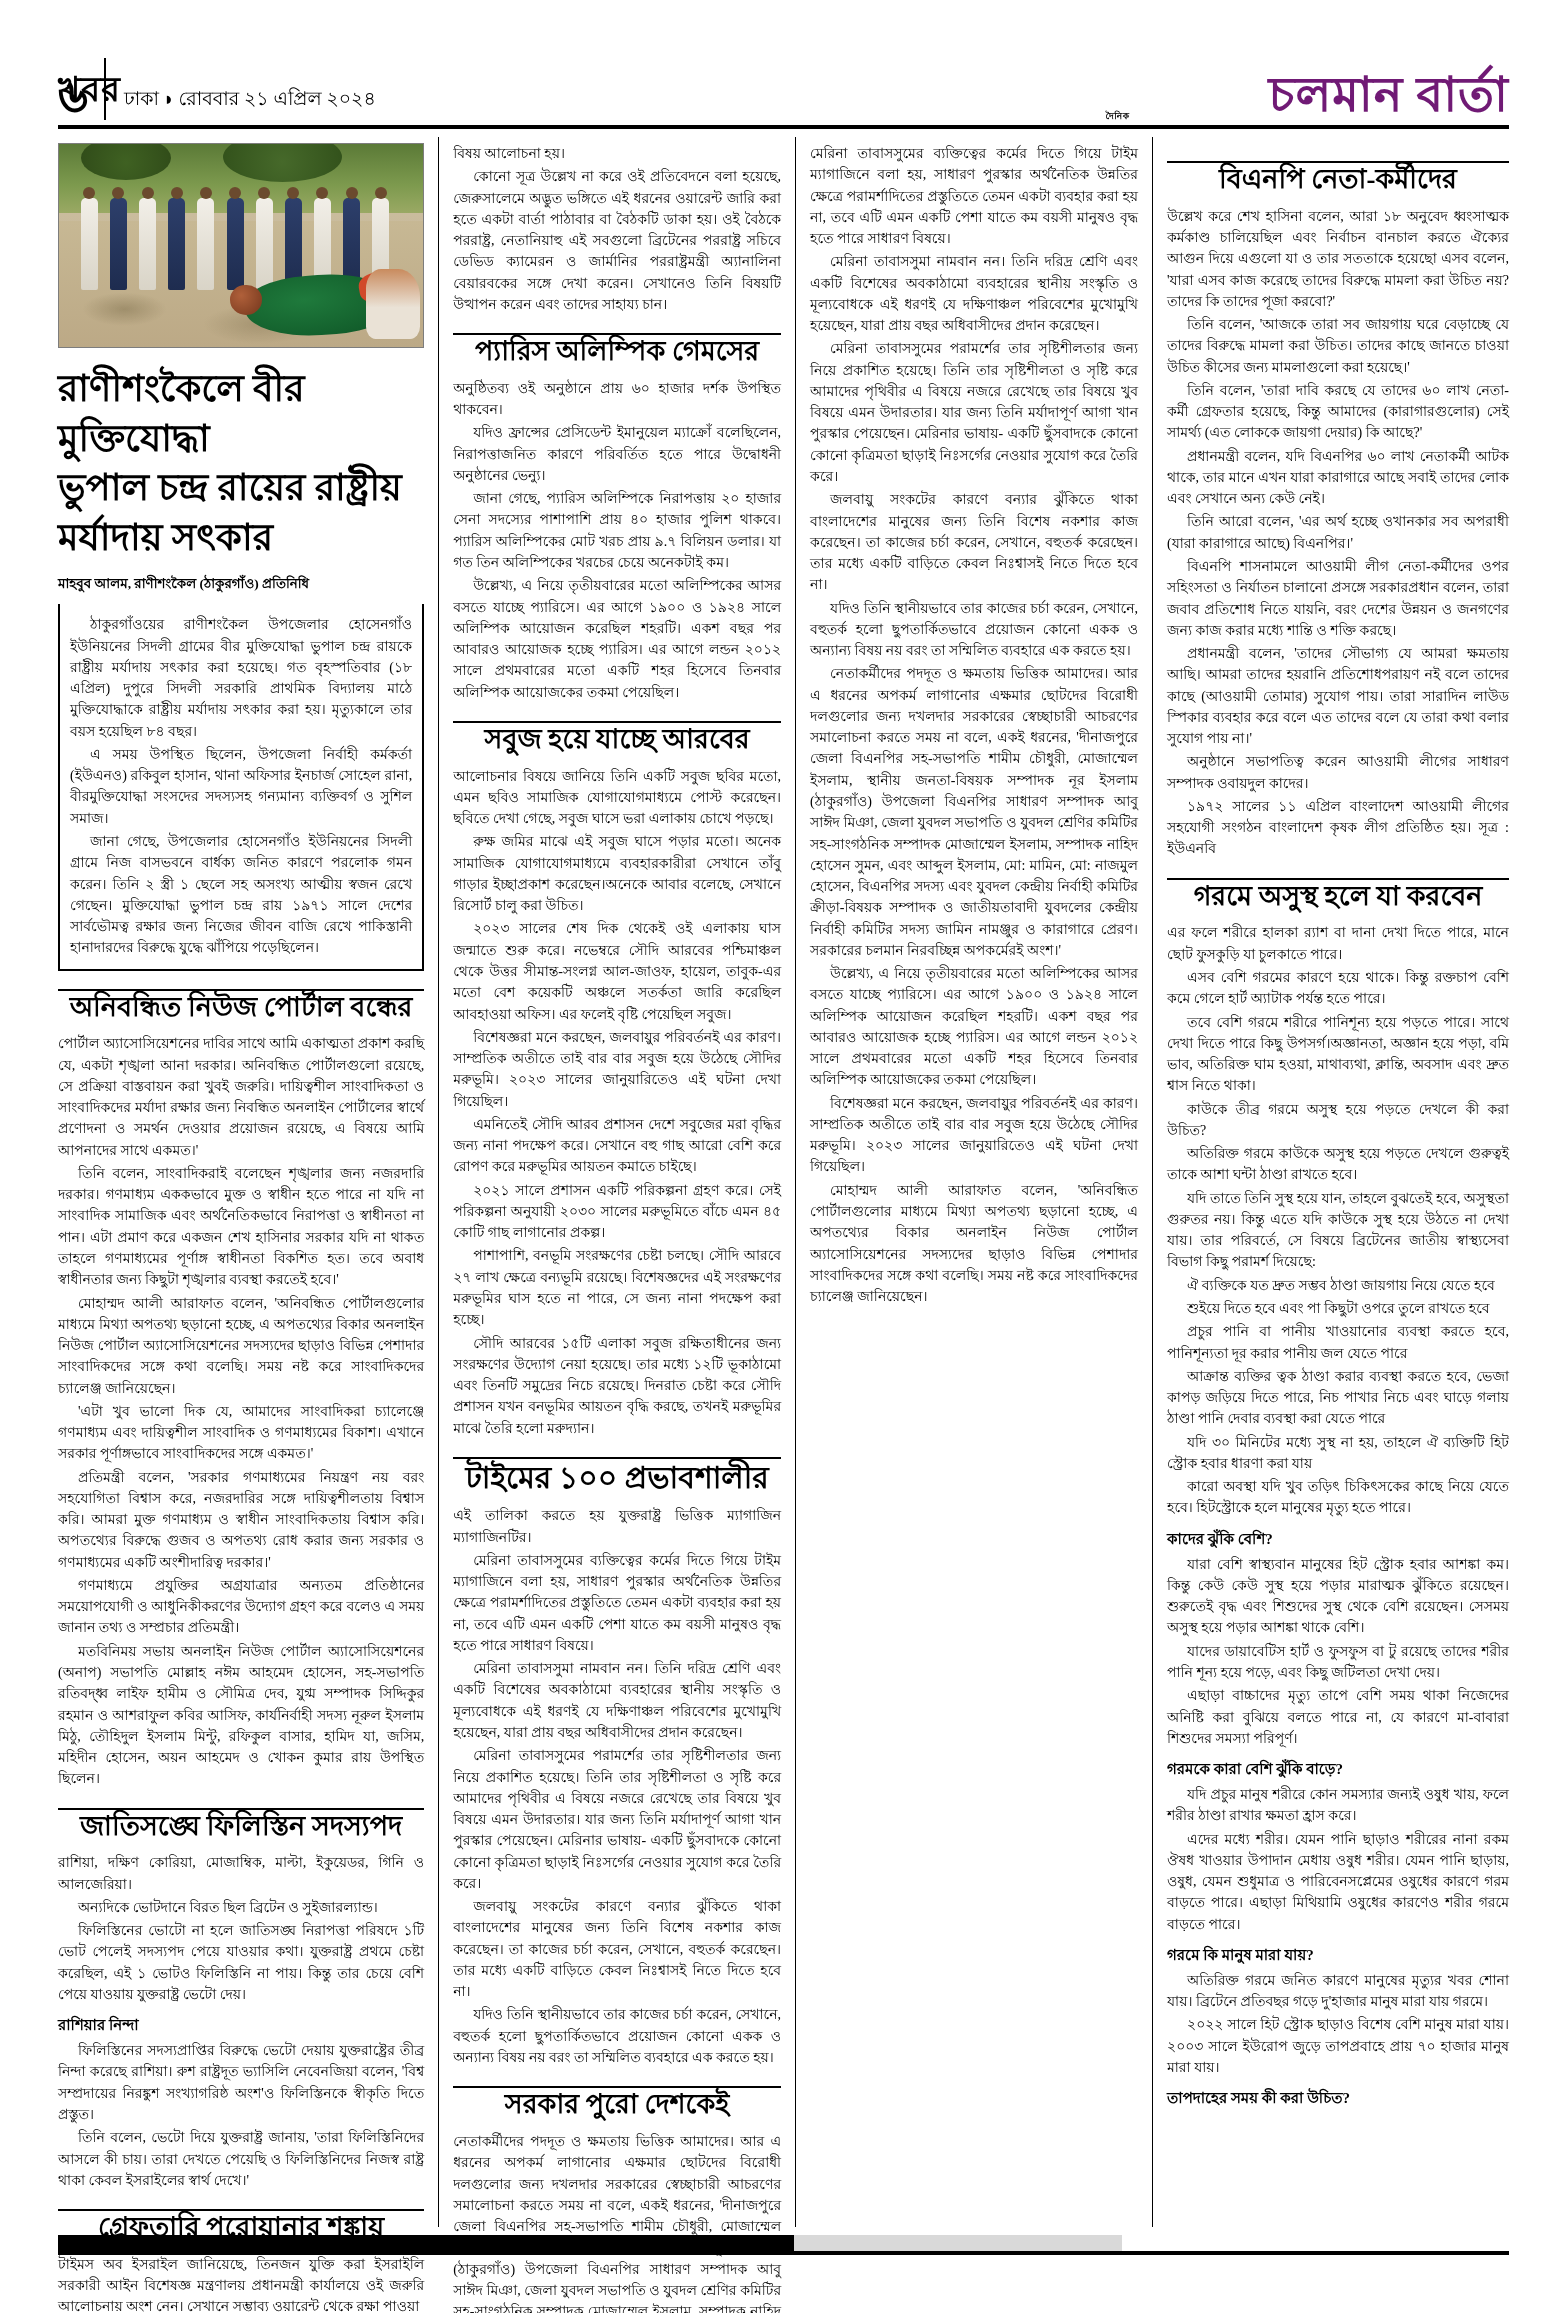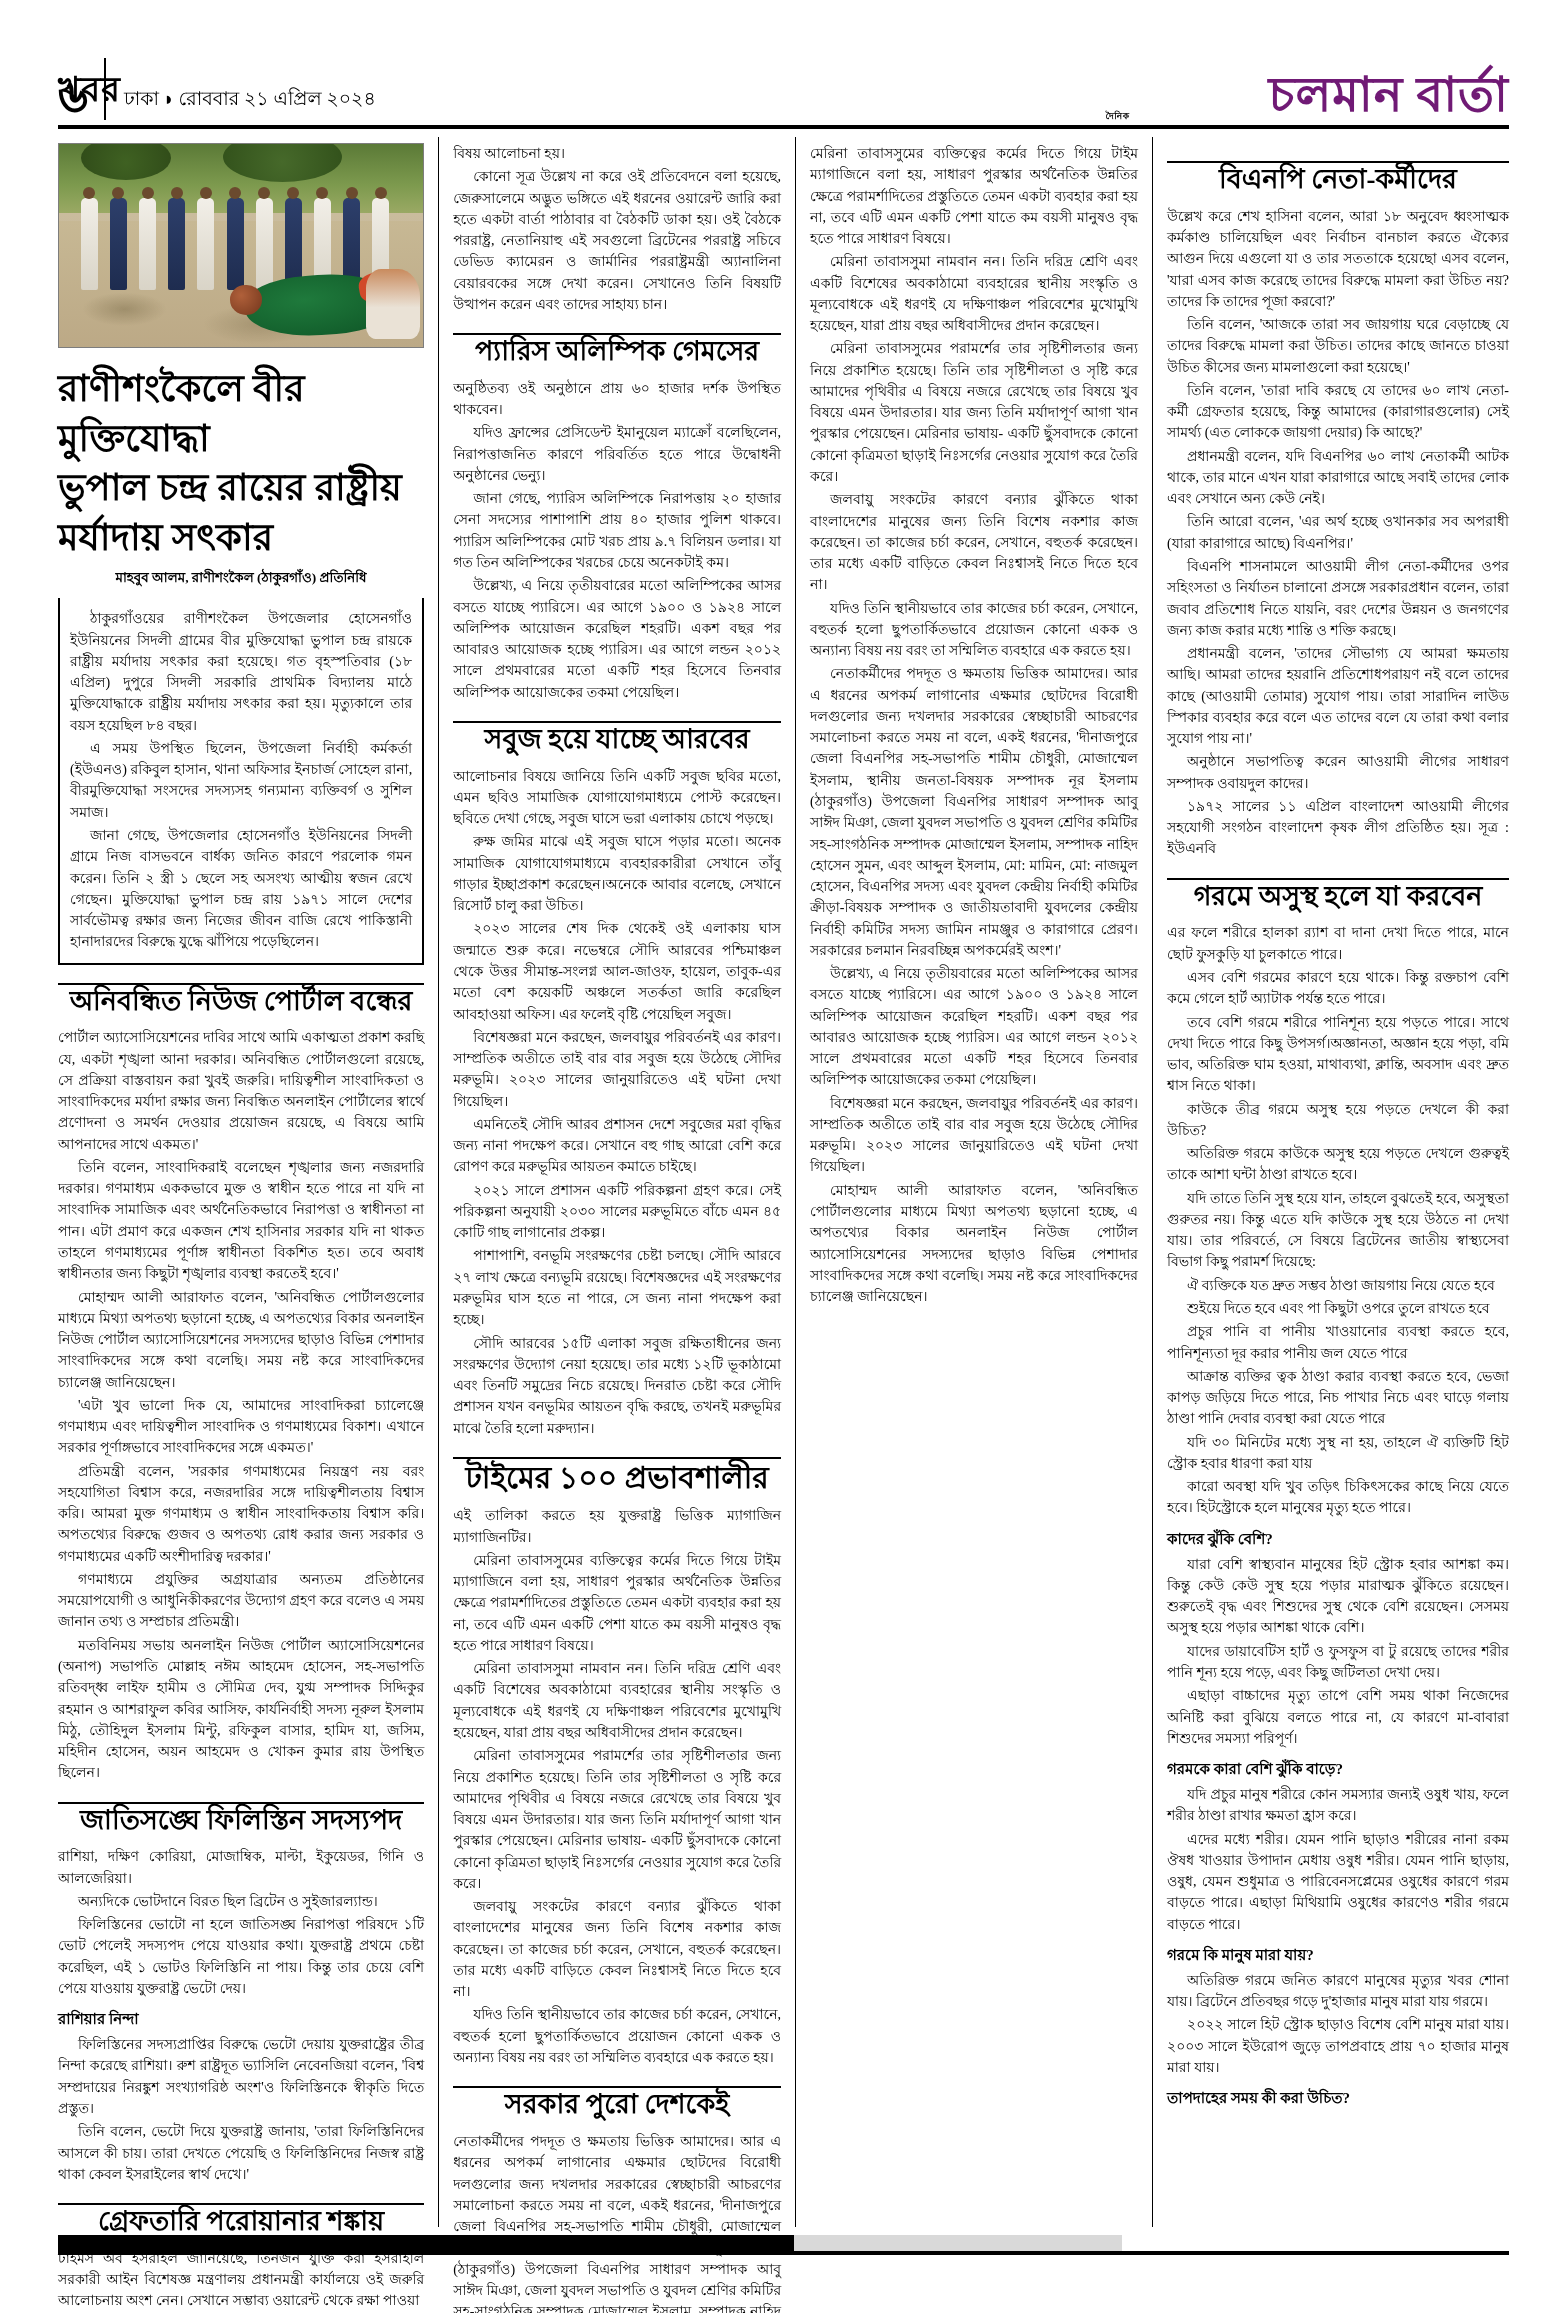--- a/index.html
+++ b/index.html
@@ -205,23 +205,22 @@
 
   
   .lead-headline {
     text-align: left;
     font-size: 37px;
     line-height: 1.34;
     font-weight: bold;
     margin: 16px 0 0 0;
   }
   .byline {
-    text-align: center;
     font-size: 13.4px;
-    margin: 6px 0 8px 0;
+    margin: 12px 0 8px 0;
     font-weight: bold;
   }
   .lead-box {
     border: 2px solid #000;
     border-top: none;
     border-left: 2px solid #000;
     border-right: 2px solid #000;
     border-bottom: 2px solid #000;
     padding: 10px 10px 8px 10px;
     margin-top: 4px;

